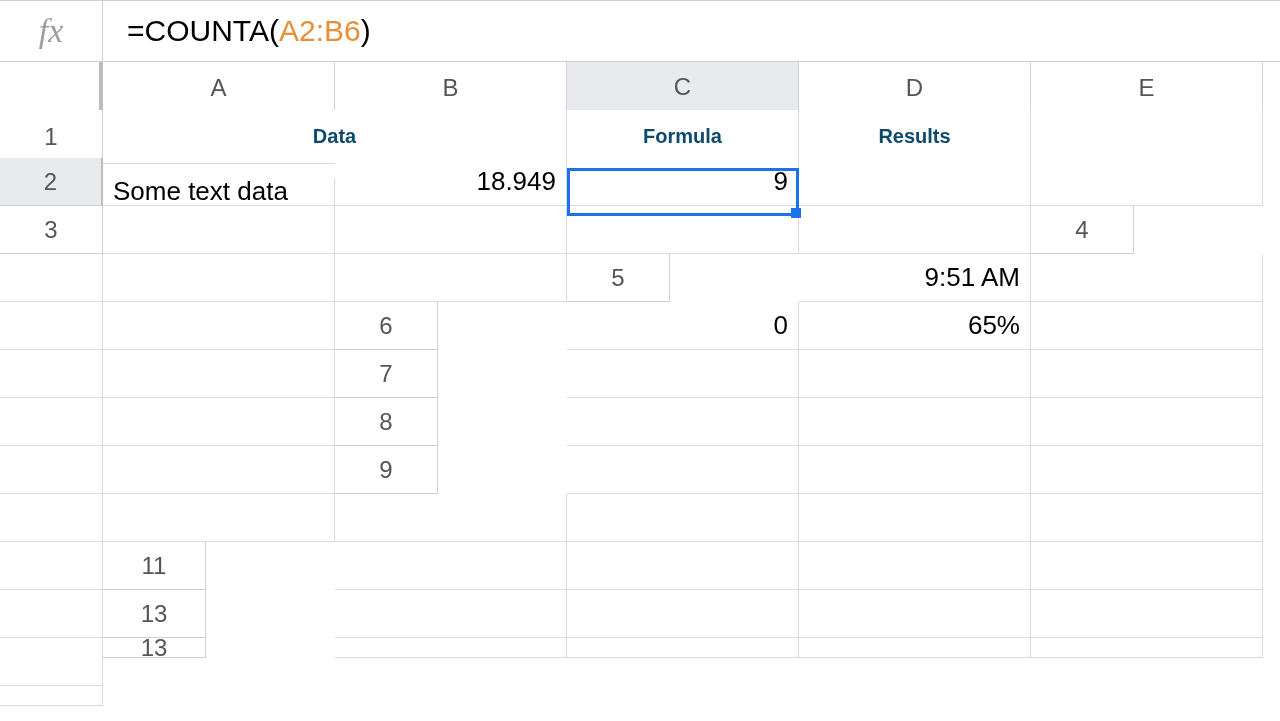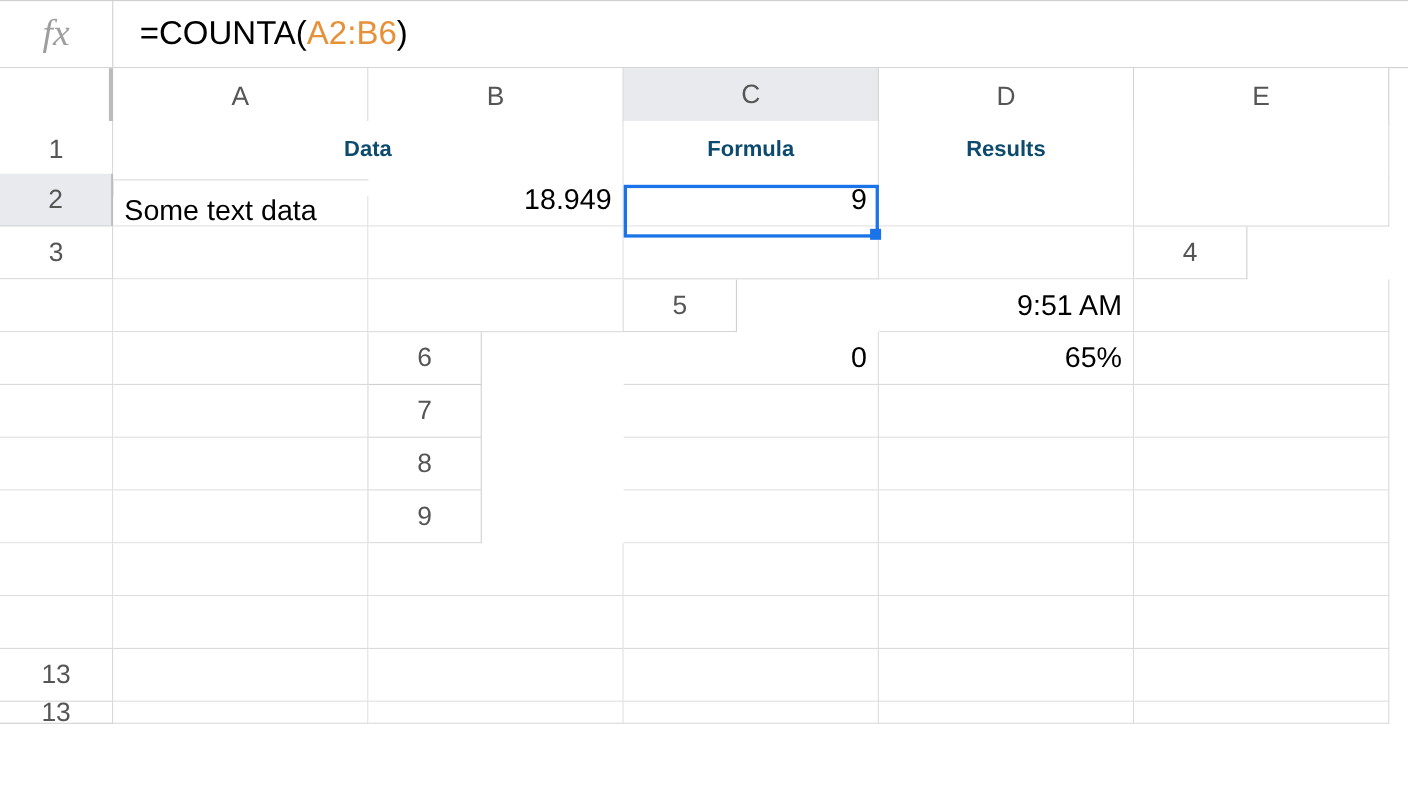--- a/index.html
+++ b/index.html
@@ -185,20 +185,21 @@
   <div class="cell"></div>
   <div class="cell"></div>
   <div class="cell"></div>
 
   <div class="cell"></div>
   <div class="cell"></div>
   <div class="cell"></div>
   <div class="cell"></div>
   <div class="cell"></div>
 
+  <div class="hdr row-hdr">11</div>
   <div class="cell"></div>
   <div class="cell"></div>
   <div class="cell"></div>
   <div class="cell"></div>
   <div class="cell"></div>
 
   <div class="hdr row-hdr">13</div>
   <div class="cell"></div>
   <div class="cell"></div>
   <div class="cell"></div>

